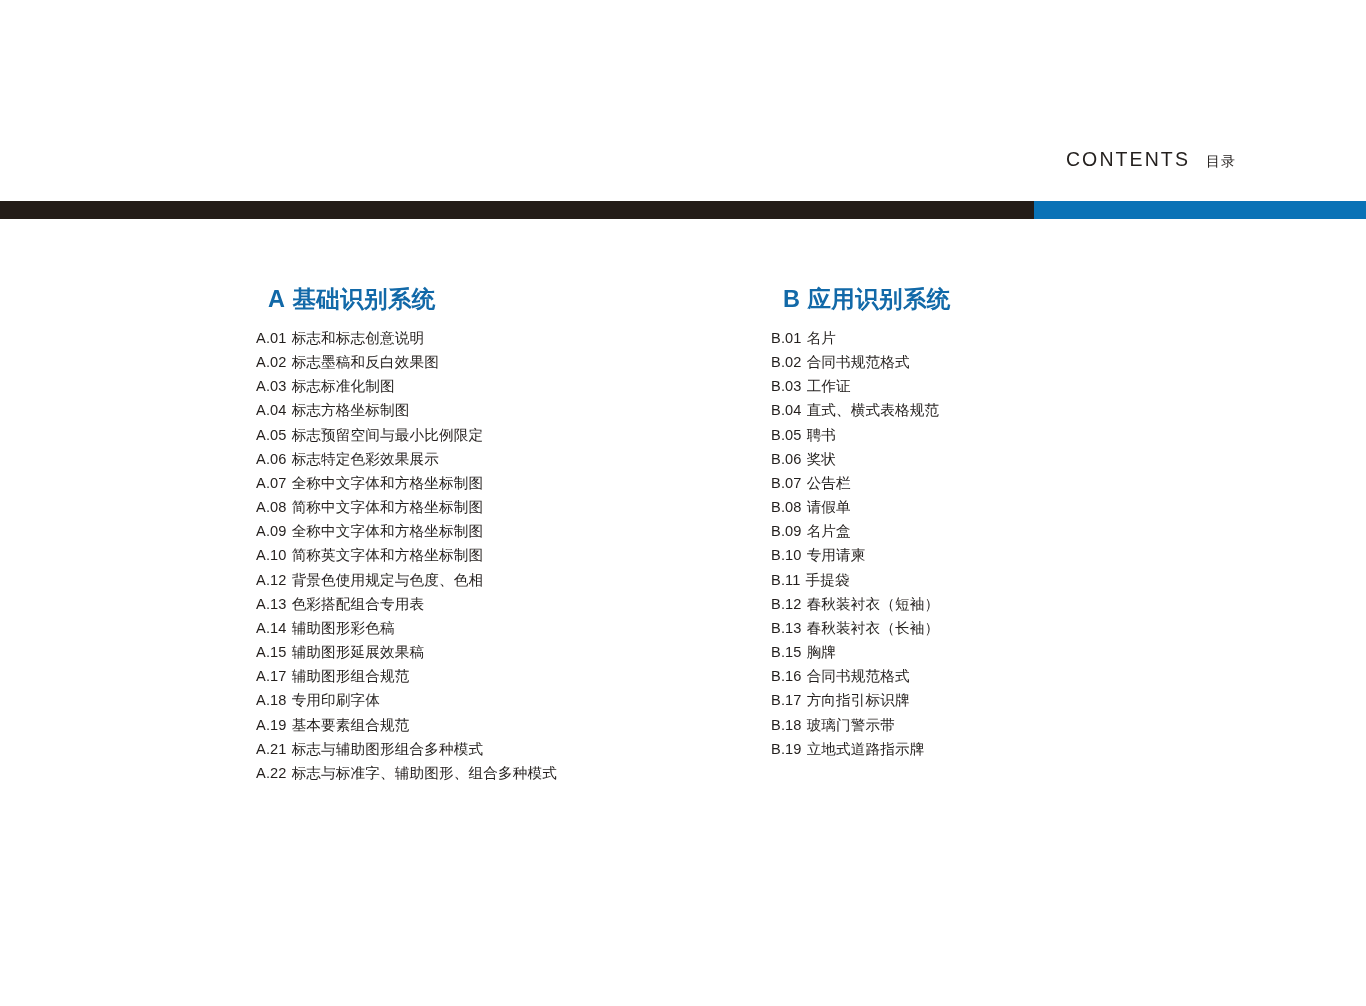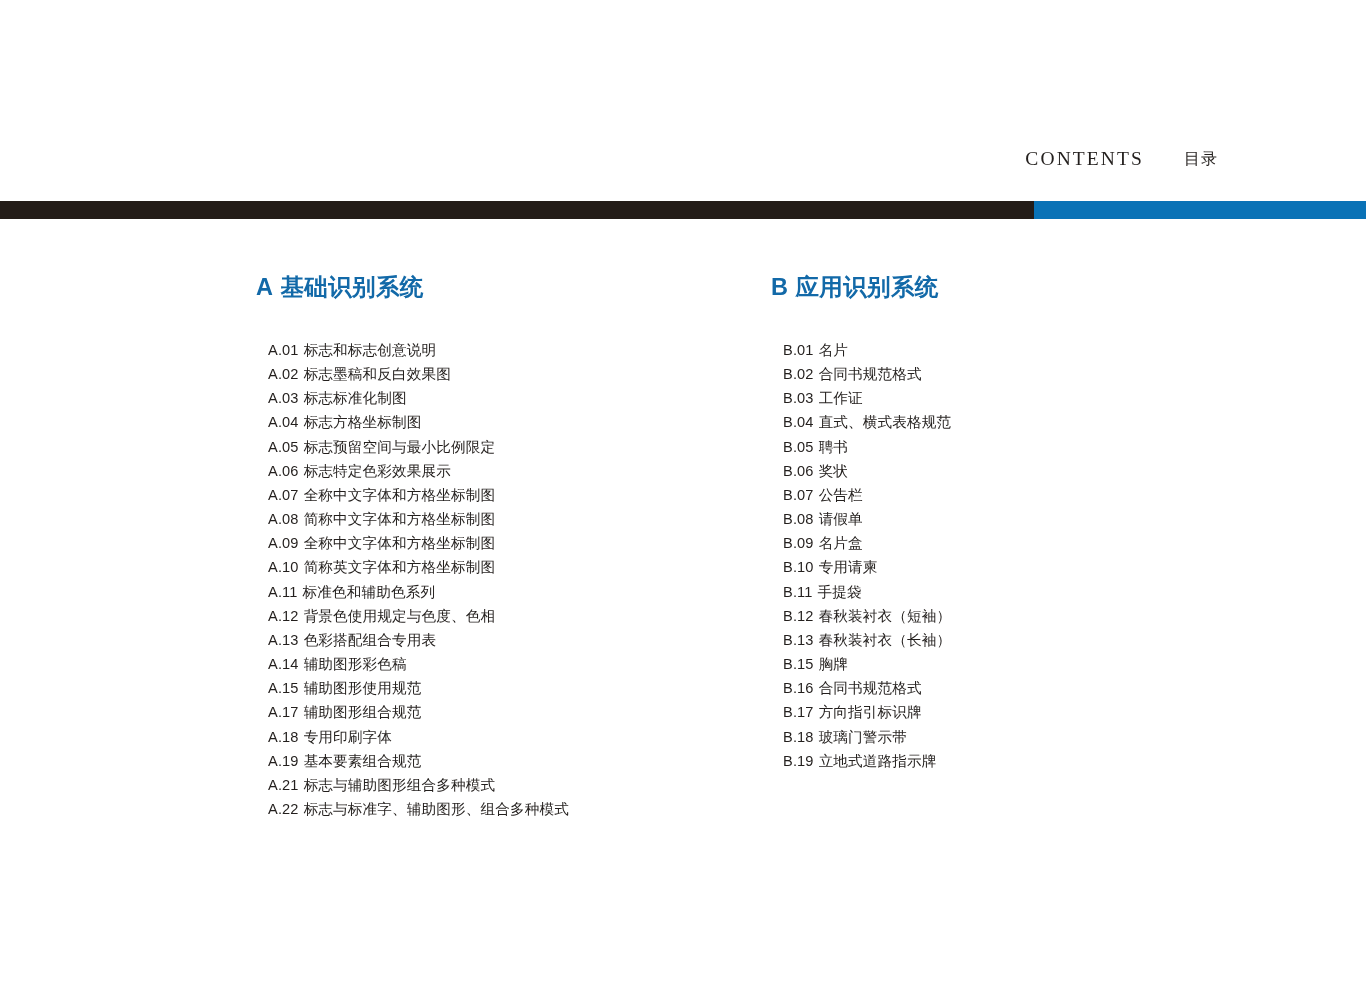--- a/index.html
+++ b/index.html
@@ -19,36 +19,35 @@
   
   #header-area {
     position: absolute;
     left: 0;
     top: 0;
     width: 1366px;
     height: 201px;
   }
   #header-title {
     position: absolute;
-    right: 148px;
+    right: 130px;
     top: 148px;
     display: flex;
-    align-items: center;
+    align-items: flex-end;
     white-space: nowrap;
-    font-family: Liberation Serif, serif;
   }
   #contents-label {
     font-size: 19.5px;
     letter-spacing: 2.1px;
     color: #231f1d;
     font-weight: 400;
   }
   #contents-label-cn {
-    font-size: 16px;
-    margin-left: 40px;
+    font-size: 14px;
+    margin-left: 16px;
     letter-spacing: 1px;
     color: #231f1d;
     font-weight: 400;
   }
 
   
   #rule-bar {
     position: absolute;
     left: 0;
     top: 201px;
@@ -75,42 +74,42 @@
     width: 1366px;
   }
   .toc-column {
     position: absolute;
     top: 0;
   }
   #toc-column-a { left: 256px; width: 480px; }
   #toc-column-b { left: 771px; width: 480px; }
 
   .column-heading {
-    margin: 0;
+    margin: 12px;
     padding: 0;
     position: absolute;
     top: 57px;
     left: 0;
     font-size: 23.5px;
     font-weight: bold;
     color: #1269a8;
     letter-spacing: 0.4px;
     white-space: nowrap;
     line-height: 1;
   }
   .column-heading .heading-letter {
     margin-right: 7px;
     font-weight: bold;
   }
 
   .toc-list {
     position: absolute;
     top: 107px;
     left: 0;
-    margin: 12px;
+    margin: 0;
     padding: 0;
     list-style: none;
   }
   .toc-item {
     font-size: 14.6px;
     line-height: 24.15px;
     color: #231f1d;
     white-space: nowrap;
     letter-spacing: 0.15px;
   }
@@ -142,25 +141,24 @@
         <li class="toc-item"><span class="item-code">A.01</span><span class="item-label">标志和标志创意说明</span></li>
         <li class="toc-item"><span class="item-code">A.02</span><span class="item-label">标志墨稿和反白效果图</span></li>
         <li class="toc-item"><span class="item-code">A.03</span><span class="item-label">标志标准化制图</span></li>
         <li class="toc-item"><span class="item-code">A.04</span><span class="item-label">标志方格坐标制图</span></li>
         <li class="toc-item"><span class="item-code">A.05</span><span class="item-label">标志预留空间与最小比例限定</span></li>
         <li class="toc-item"><span class="item-code">A.06</span><span class="item-label">标志特定色彩效果展示</span></li>
         <li class="toc-item"><span class="item-code">A.07</span><span class="item-label">全称中文字体和方格坐标制图</span></li>
         <li class="toc-item"><span class="item-code">A.08</span><span class="item-label">简称中文字体和方格坐标制图</span></li>
         <li class="toc-item"><span class="item-code">A.09</span><span class="item-label">全称中文字体和方格坐标制图</span></li>
         <li class="toc-item"><span class="item-code">A.10</span><span class="item-label">简称英文字体和方格坐标制图</span></li>
-        <li class="toc-item"><span class="item-code">A.11</span><span class="item-label">标准色和辅助色系列</span></li>
         <li class="toc-item"><span class="item-code">A.12</span><span class="item-label">背景色使用规定与色度、色相</span></li>
         <li class="toc-item"><span class="item-code">A.13</span><span class="item-label">色彩搭配组合专用表</span></li>
         <li class="toc-item"><span class="item-code">A.14</span><span class="item-label">辅助图形彩色稿</span></li>
-        <li class="toc-item"><span class="item-code">A.15</span><span class="item-label">辅助图形使用规范</span></li>
+        <li class="toc-item"><span class="item-code">A.15</span><span class="item-label">辅助图形延展效果稿</span></li>
         <li class="toc-item"><span class="item-code">A.17</span><span class="item-label">辅助图形组合规范</span></li>
         <li class="toc-item"><span class="item-code">A.18</span><span class="item-label">专用印刷字体</span></li>
         <li class="toc-item"><span class="item-code">A.19</span><span class="item-label">基本要素组合规范</span></li>
         <li class="toc-item"><span class="item-code">A.21</span><span class="item-label">标志与辅助图形组合多种模式</span></li>
         <li class="toc-item"><span class="item-code">A.22</span><span class="item-label">标志与标准字、辅助图形、组合多种模式</span></li>
       </ul>
   </div>
 
   <div class="toc-column" id="toc-column-b">
     <h2 class="column-heading">

